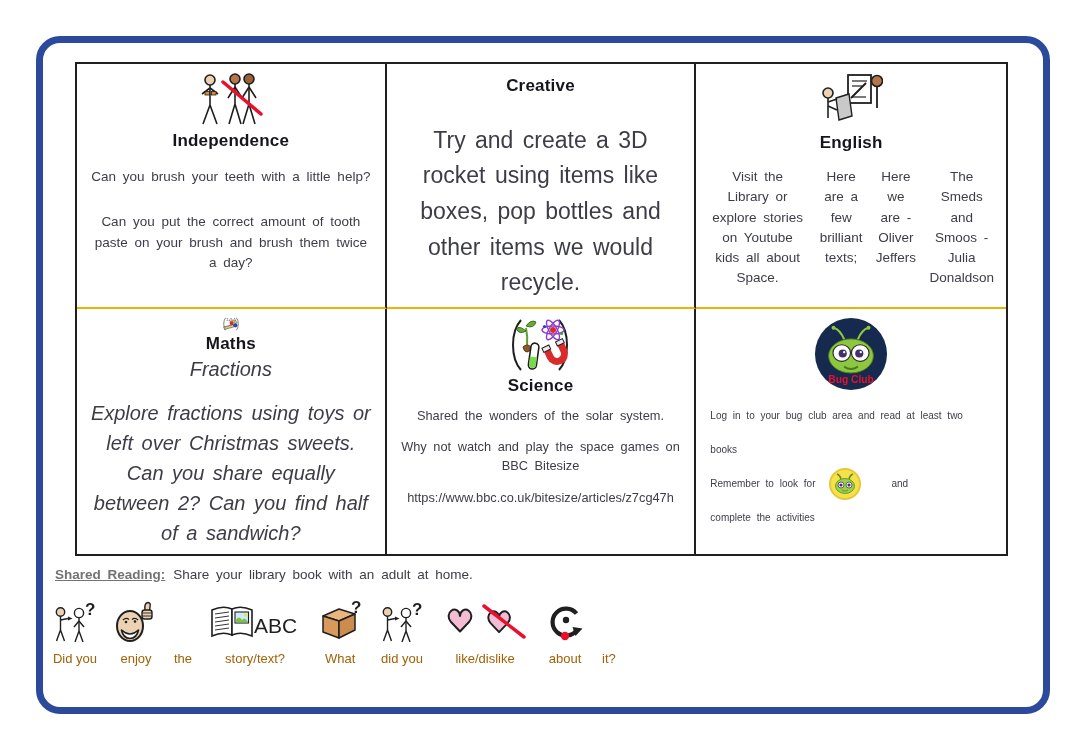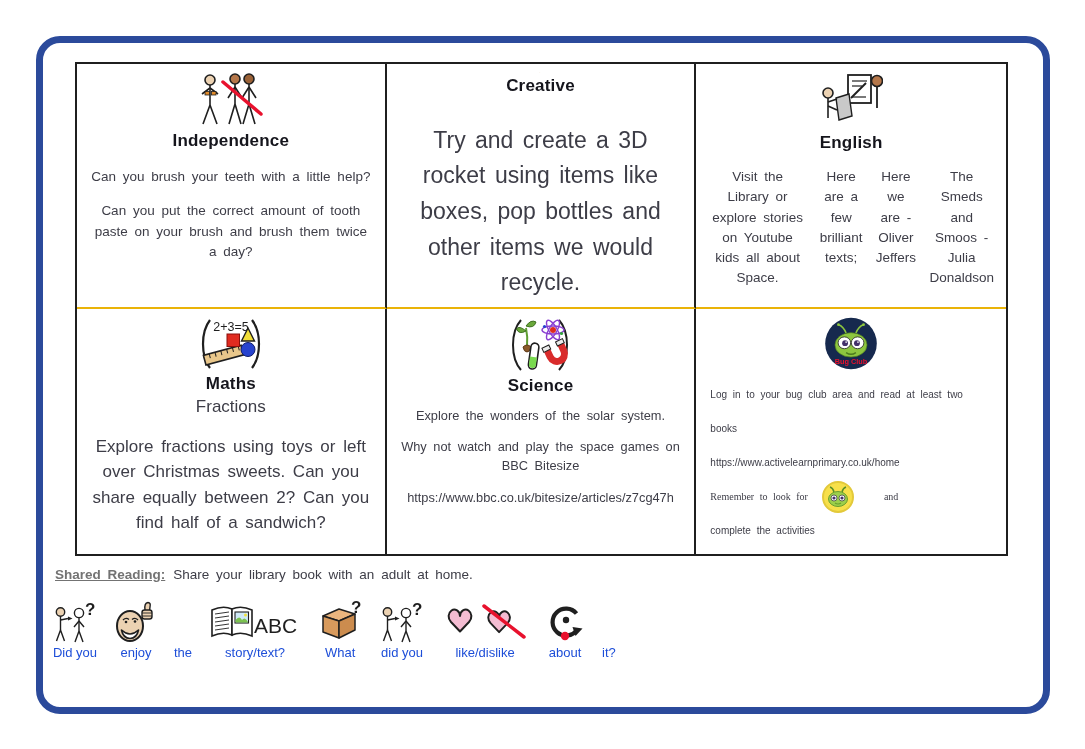--- a/index.html
+++ b/index.html
@@ -36,51 +36,51 @@
     overflow: hidden;
   }
   .cell:nth-child(3n) { border-right: none; }
   .cell:nth-child(n+4) { border-bottom: none; }
   .cell-title {
     font-size: 17px; font-weight: bold; color: #15151c;
     margin-top: 3px; letter-spacing: 0.2px;
   }
   .cell p { margin: 0; text-align: center; word-spacing: 3px; }
   .txt-sm  { font-size: 13.5px; line-height: 1.5; }
-  .txt-md  { font-size: 17px;  line-height: 1.5; }
+  .txt-md  { font-size: 20px;  line-height: 1.5; font-style: italic; }
   .txt-lg  { font-size: 23px; line-height: 1.55; }
   .txt-xs  { font-size: 12.8px; line-height: 1.5; }
 
-  .independence-body { margin-top: 16px; display: flex; flex-direction: column; gap: 14px; }
+  .independence-body { margin-top: 16px; display: flex; flex-direction: column; gap: 25px; }
   .creative-body { margin-top: 27px; width: 100%; }
   .english-body { margin-top: 14px; display: flex; flex-direction: row; gap: 13px; width: 100%; }
   .maths-sub { margin-top: 17px; }
   .maths-body { margin-top: 14px; }
   .science-body { margin-top: 10px; display: flex; flex-direction: column; gap: 12px; width: 104%; }
   .bugclub-body {
     width: 100%; margin-top: 8px;
     font-size: 10px; line-height: 34px; word-spacing: 3px;
     text-align: left; padding: 0 2px;
   }
   .bugclub-body p { text-align: left; margin: 0; }
-  .remember-line { display: flex; align-items: center; font-family: Liberation Serif, serif; }
+  .remember-line { display: flex; align-items: center; }
   .remember-line .inline-bug { margin: 0 30px 0 14px; flex: 0 0 auto; }
 
   .shared-line {
     position: absolute; left: 55px; top: 567px;
     font-size: 13.5px; word-spacing: 3px; color: #3d3d47;
   }
   .shared-line b { color: #737373; text-decoration: underline; margin-right: 8px; }
 
   .symbol-row {
     position: absolute; left: 52px; top: 601px;
     display: flex; align-items: flex-end; gap: 17px;
   }
   .sym { display: flex; flex-direction: column; align-items: center; }
-  .sym-label { font-size: 13px; color: #1d4ed8; margin-top: 2px; white-space: nowrap; }
+  .sym-label { font-size: 13px; color: #a16207; margin-top: 8px; white-space: nowrap; }
   .sym-icon { display: block; }
   svg { display: block; }
   svg text { font-family: "Liberation Sans", sans-serif; }
 </style>
 </head>
 <body>
 
 <div class="frame"></div>
 
 <div class="grid">
@@ -200,21 +200,21 @@
         <path d="M21 40 h7 v7.5 a3.5 3.5 0 0 1 -7 0 z" fill="#79d94e"></path>
       </g>
       <g transform="rotate(-25 48 38)">
         <path d="M41 28 v9 a7.5 7.5 0 0 0 15 0 v-9" fill="none" stroke="#d92b2b" stroke-width="7"></path>
         <rect x="37.2" y="25.5" width="7.6" height="4.5" fill="#ececec" stroke="#1f1f1f" stroke-width="1"></rect>
         <rect x="52.2" y="25.5" width="7.6" height="4.5" fill="#ececec" stroke="#1f1f1f" stroke-width="1"></rect>
       </g>
     </svg>
     <div class="cell-title">Science</div>
     <div class="science-body">
-      <p class="txt-xs">Explore the wonders of the solar system.</p>
+      <p class="txt-xs">Shared the wonders of the solar system.</p>
       <p class="txt-xs">Why not watch and play the space games on BBC Bitesize</p>
       <p class="txt-xs">https://www.bbc.co.uk/bitesize/articles/z7cg47h</p>
     </div>
   </div>
 
   <div class="cell">
     <svg width="74" height="74" viewBox="0 0 76 76">
       <circle cx="38" cy="38" r="37" fill="#16294e"></circle>
       <path d="M31 23 Q27 13 20 11" stroke="#8dc63f" stroke-width="2.2" fill="none"></path>
       <circle cx="20" cy="11" r="2" fill="#8dc63f"></circle>
@@ -225,21 +225,20 @@
       <ellipse cx="47.5" cy="37" rx="9" ry="8.5" fill="#fff" stroke="#2a2a2a" stroke-width="1.2"></ellipse>
       <circle cx="29.5" cy="37.5" r="4.2" fill="#43306b"></circle>
       <circle cx="46.5" cy="37.5" r="4.2" fill="#43306b"></circle>
       <circle cx="31" cy="36" r="1.2" fill="#fff"></circle>
       <circle cx="48" cy="36" r="1.2" fill="#fff"></circle>
       <path d="M31 51 Q38 56 45 51" stroke="#4c7a1e" stroke-width="2" fill="none"></path>
       <text x="38" y="68" text-anchor="middle" font-size="10.5" font-weight="bold" fill="#e8112d">Bug Club</text>
     </svg>
     <div class="bugclub-body">
       <p>Log in to your bug club area and read at least two books</p>
-      <p>https://www.activelearnprimary.co.uk/home</p>
       <div class="remember-line">
         <span>Remember to look for</span>
         <svg class="inline-bug" width="32" height="32" viewBox="0 0 32 32">
           <circle cx="16" cy="16" r="15" fill="#f7e04a" stroke="#e3c93a" stroke-width="2"></circle>
           <path d="M12 11 Q11 7 8 6 M20 11 Q21 7 24 6" stroke="#5a8f2a" stroke-width="1.5" fill="none"></path>
           <ellipse cx="16" cy="18" rx="9.5" ry="7.5" fill="#9ccf4a" stroke="#6a9e2e" stroke-width="1"></ellipse>
           <ellipse cx="12" cy="17" rx="3" ry="3" fill="#fff" stroke="#444" stroke-width="0.8"></ellipse>
           <ellipse cx="20" cy="17" rx="3" ry="3" fill="#fff" stroke="#444" stroke-width="0.8"></ellipse>
           <circle cx="12" cy="17" r="1.6" fill="#43306b"></circle>
           <circle cx="20" cy="17" r="1.6" fill="#43306b"></circle>

